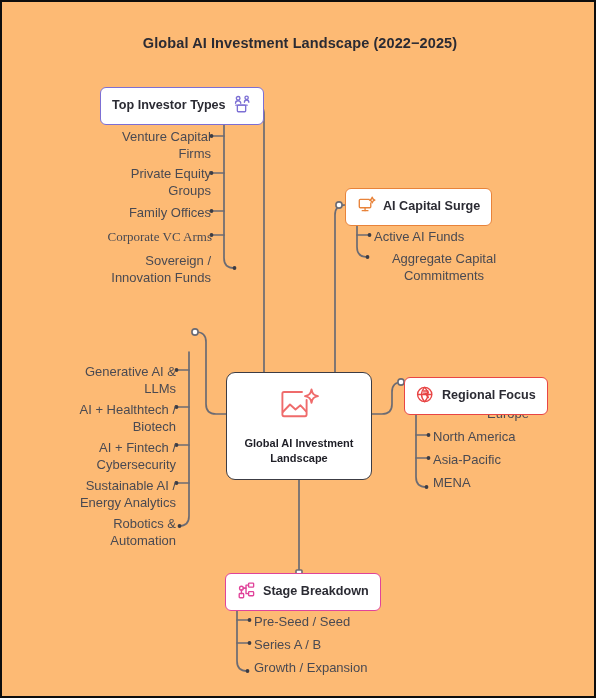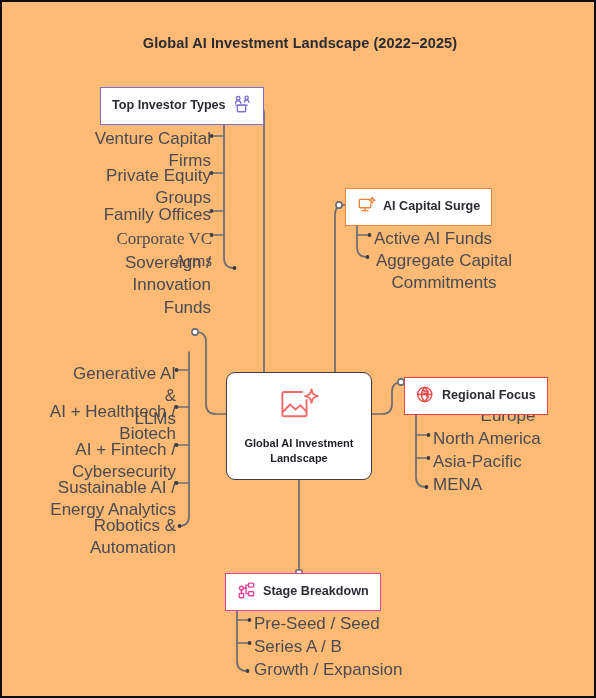--- a/index.html
+++ b/index.html
@@ -39,21 +39,21 @@
     letter-spacing: 0.1px;
   }
   
   .node {
     position: absolute;
     display: flex;
     align-items: center;
     gap: 7px;
     box-sizing: border-box;
     border: 1.6px solid;
-    border-radius: 0;
+    border-radius: 6px;
     background: #ffffff;
     padding: 7px 11px;
     font-size: 12.6px;
     font-weight: bold;
     color: #2b2b33;
     white-space: nowrap;
     z-index: 3;
   }
   .node .label { line-height: 1.25; }
   .node.two-line .label { white-space: normal; text-align: right; }
@@ -86,21 +86,21 @@
     font-size: 11px;
     font-weight: bold;
     color: #1f1f27;
     text-align: center;
     line-height: 1.3;
   }
 
   
   .leaf {
     position: absolute;
-    font-size: 17px;
+    font-size: 13px;
     color: #4a4a52;
     line-height: 1.32;
     z-index: 2;
     white-space: pre-line;
   }
   .leaf.right-align { text-align: right; }
   .leaf.left-align  { text-align: left; }
 </style>
 </head>
 <body>

